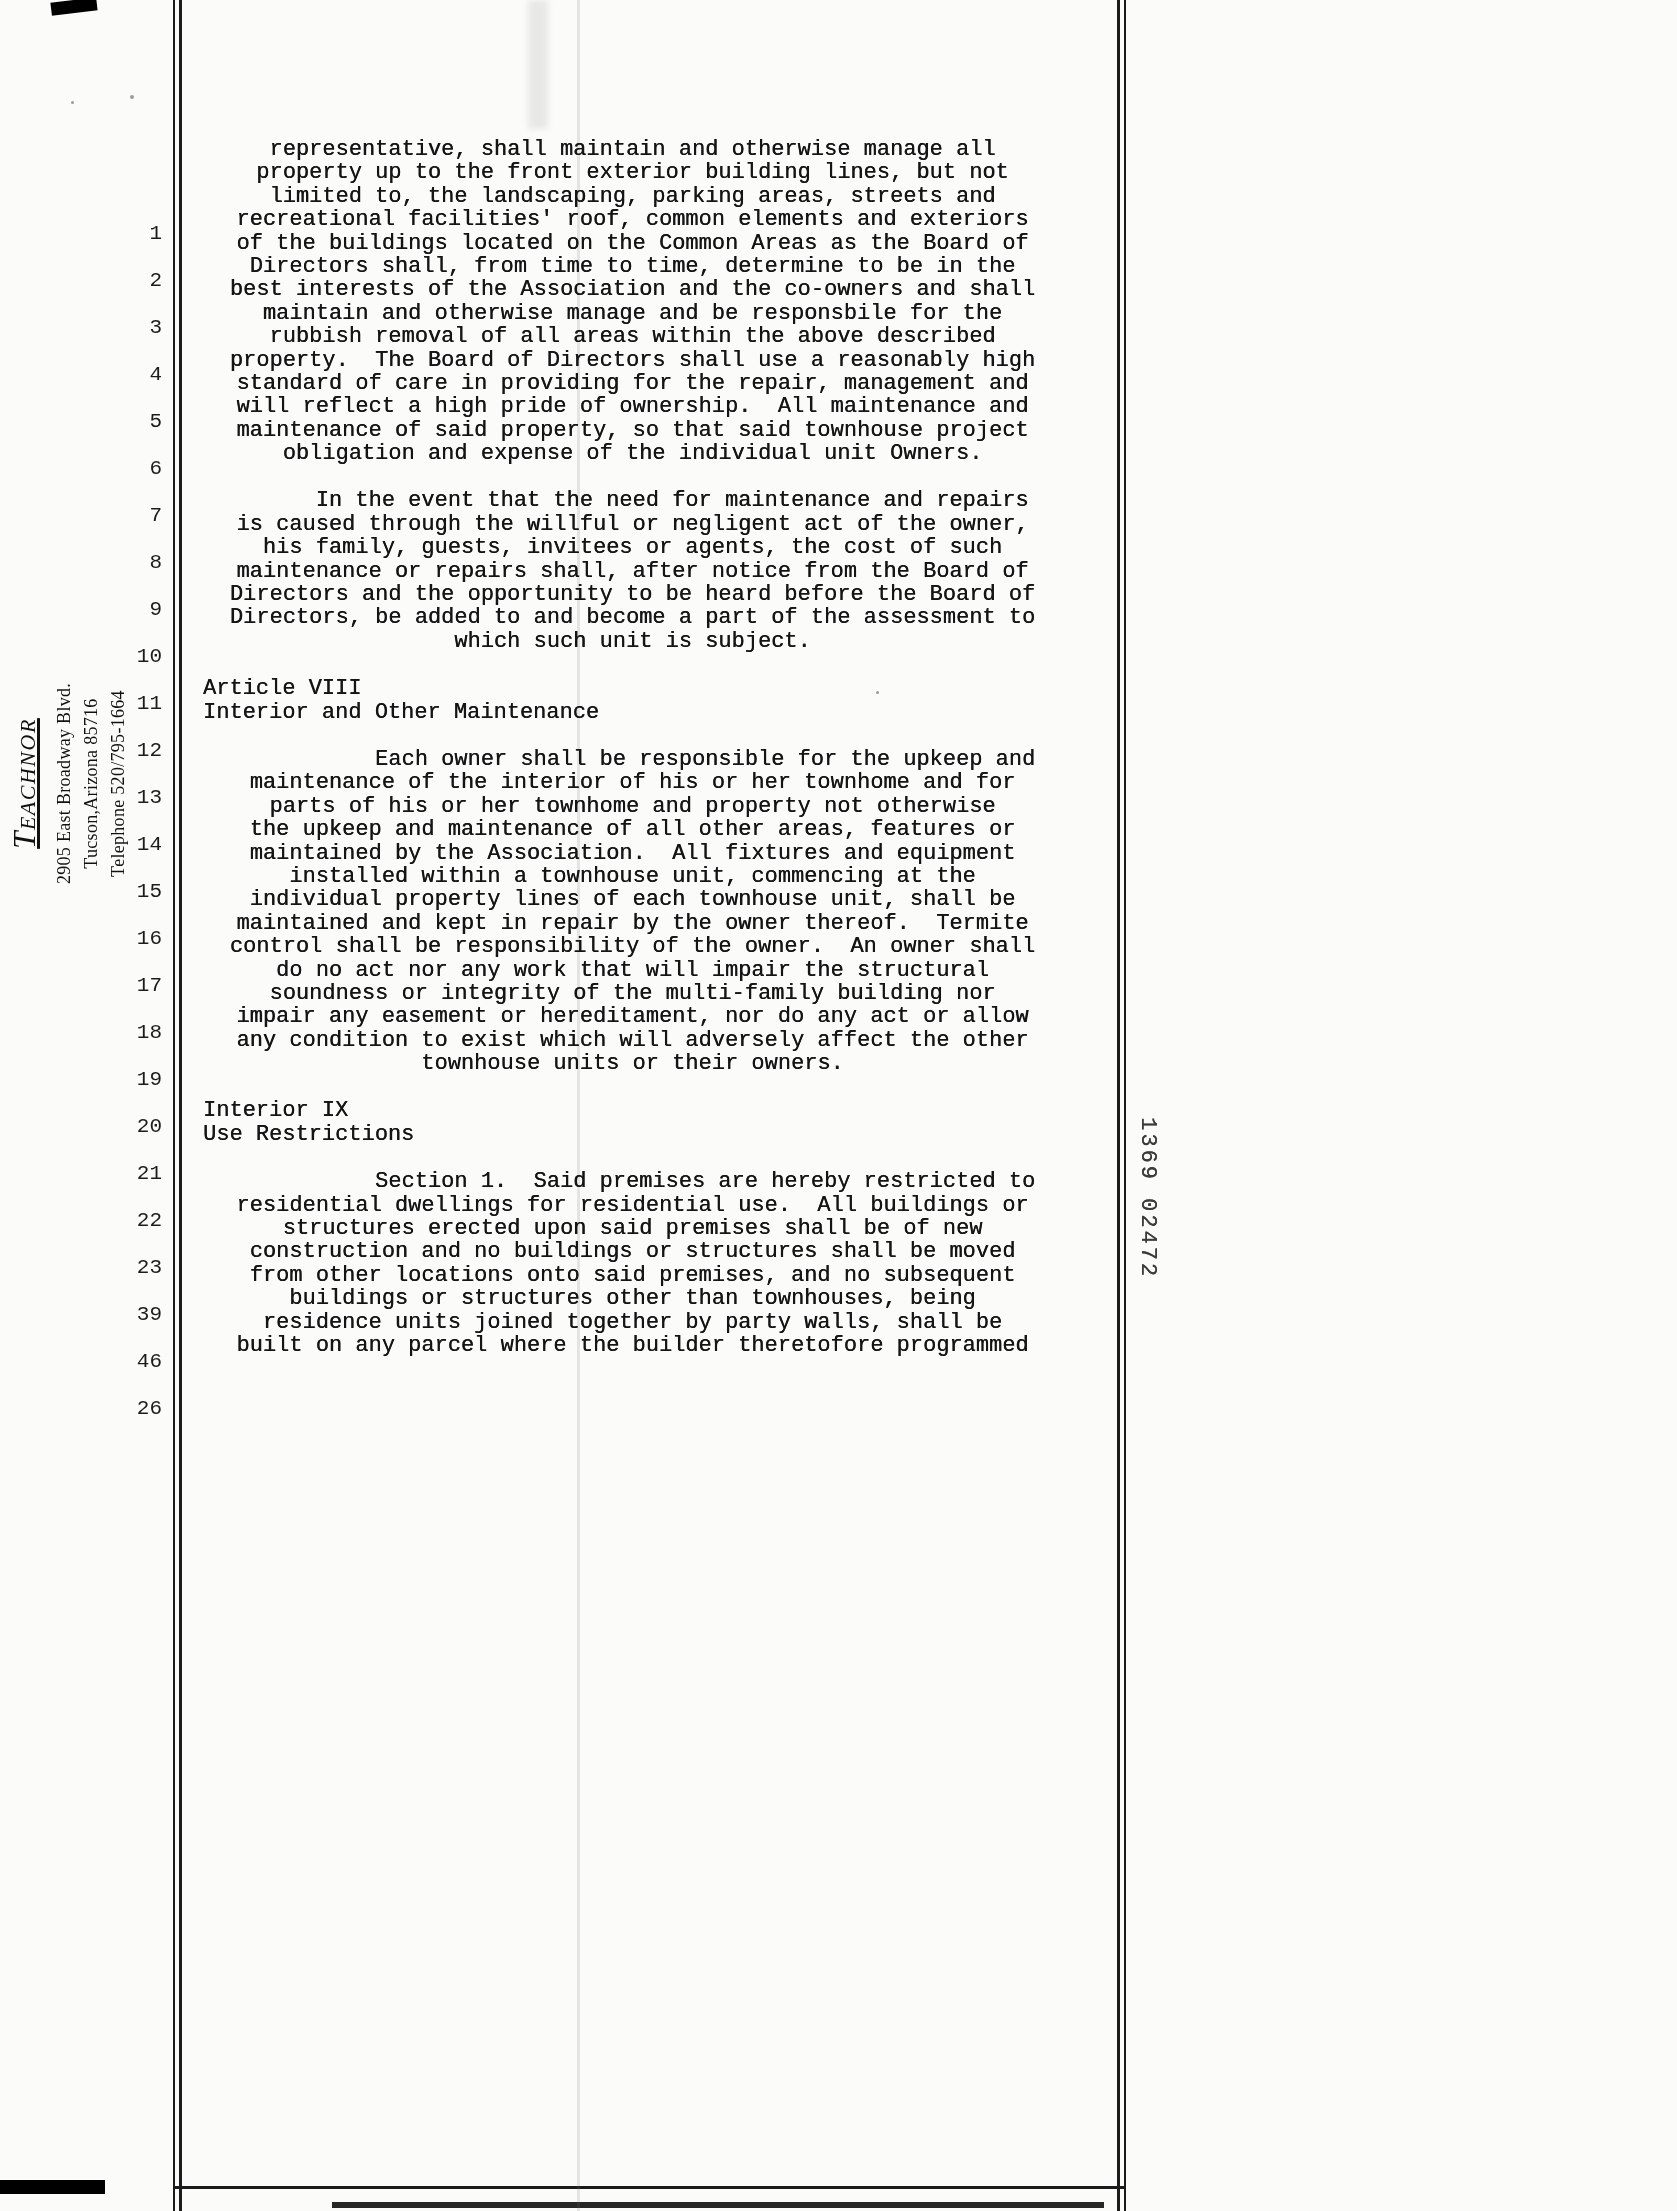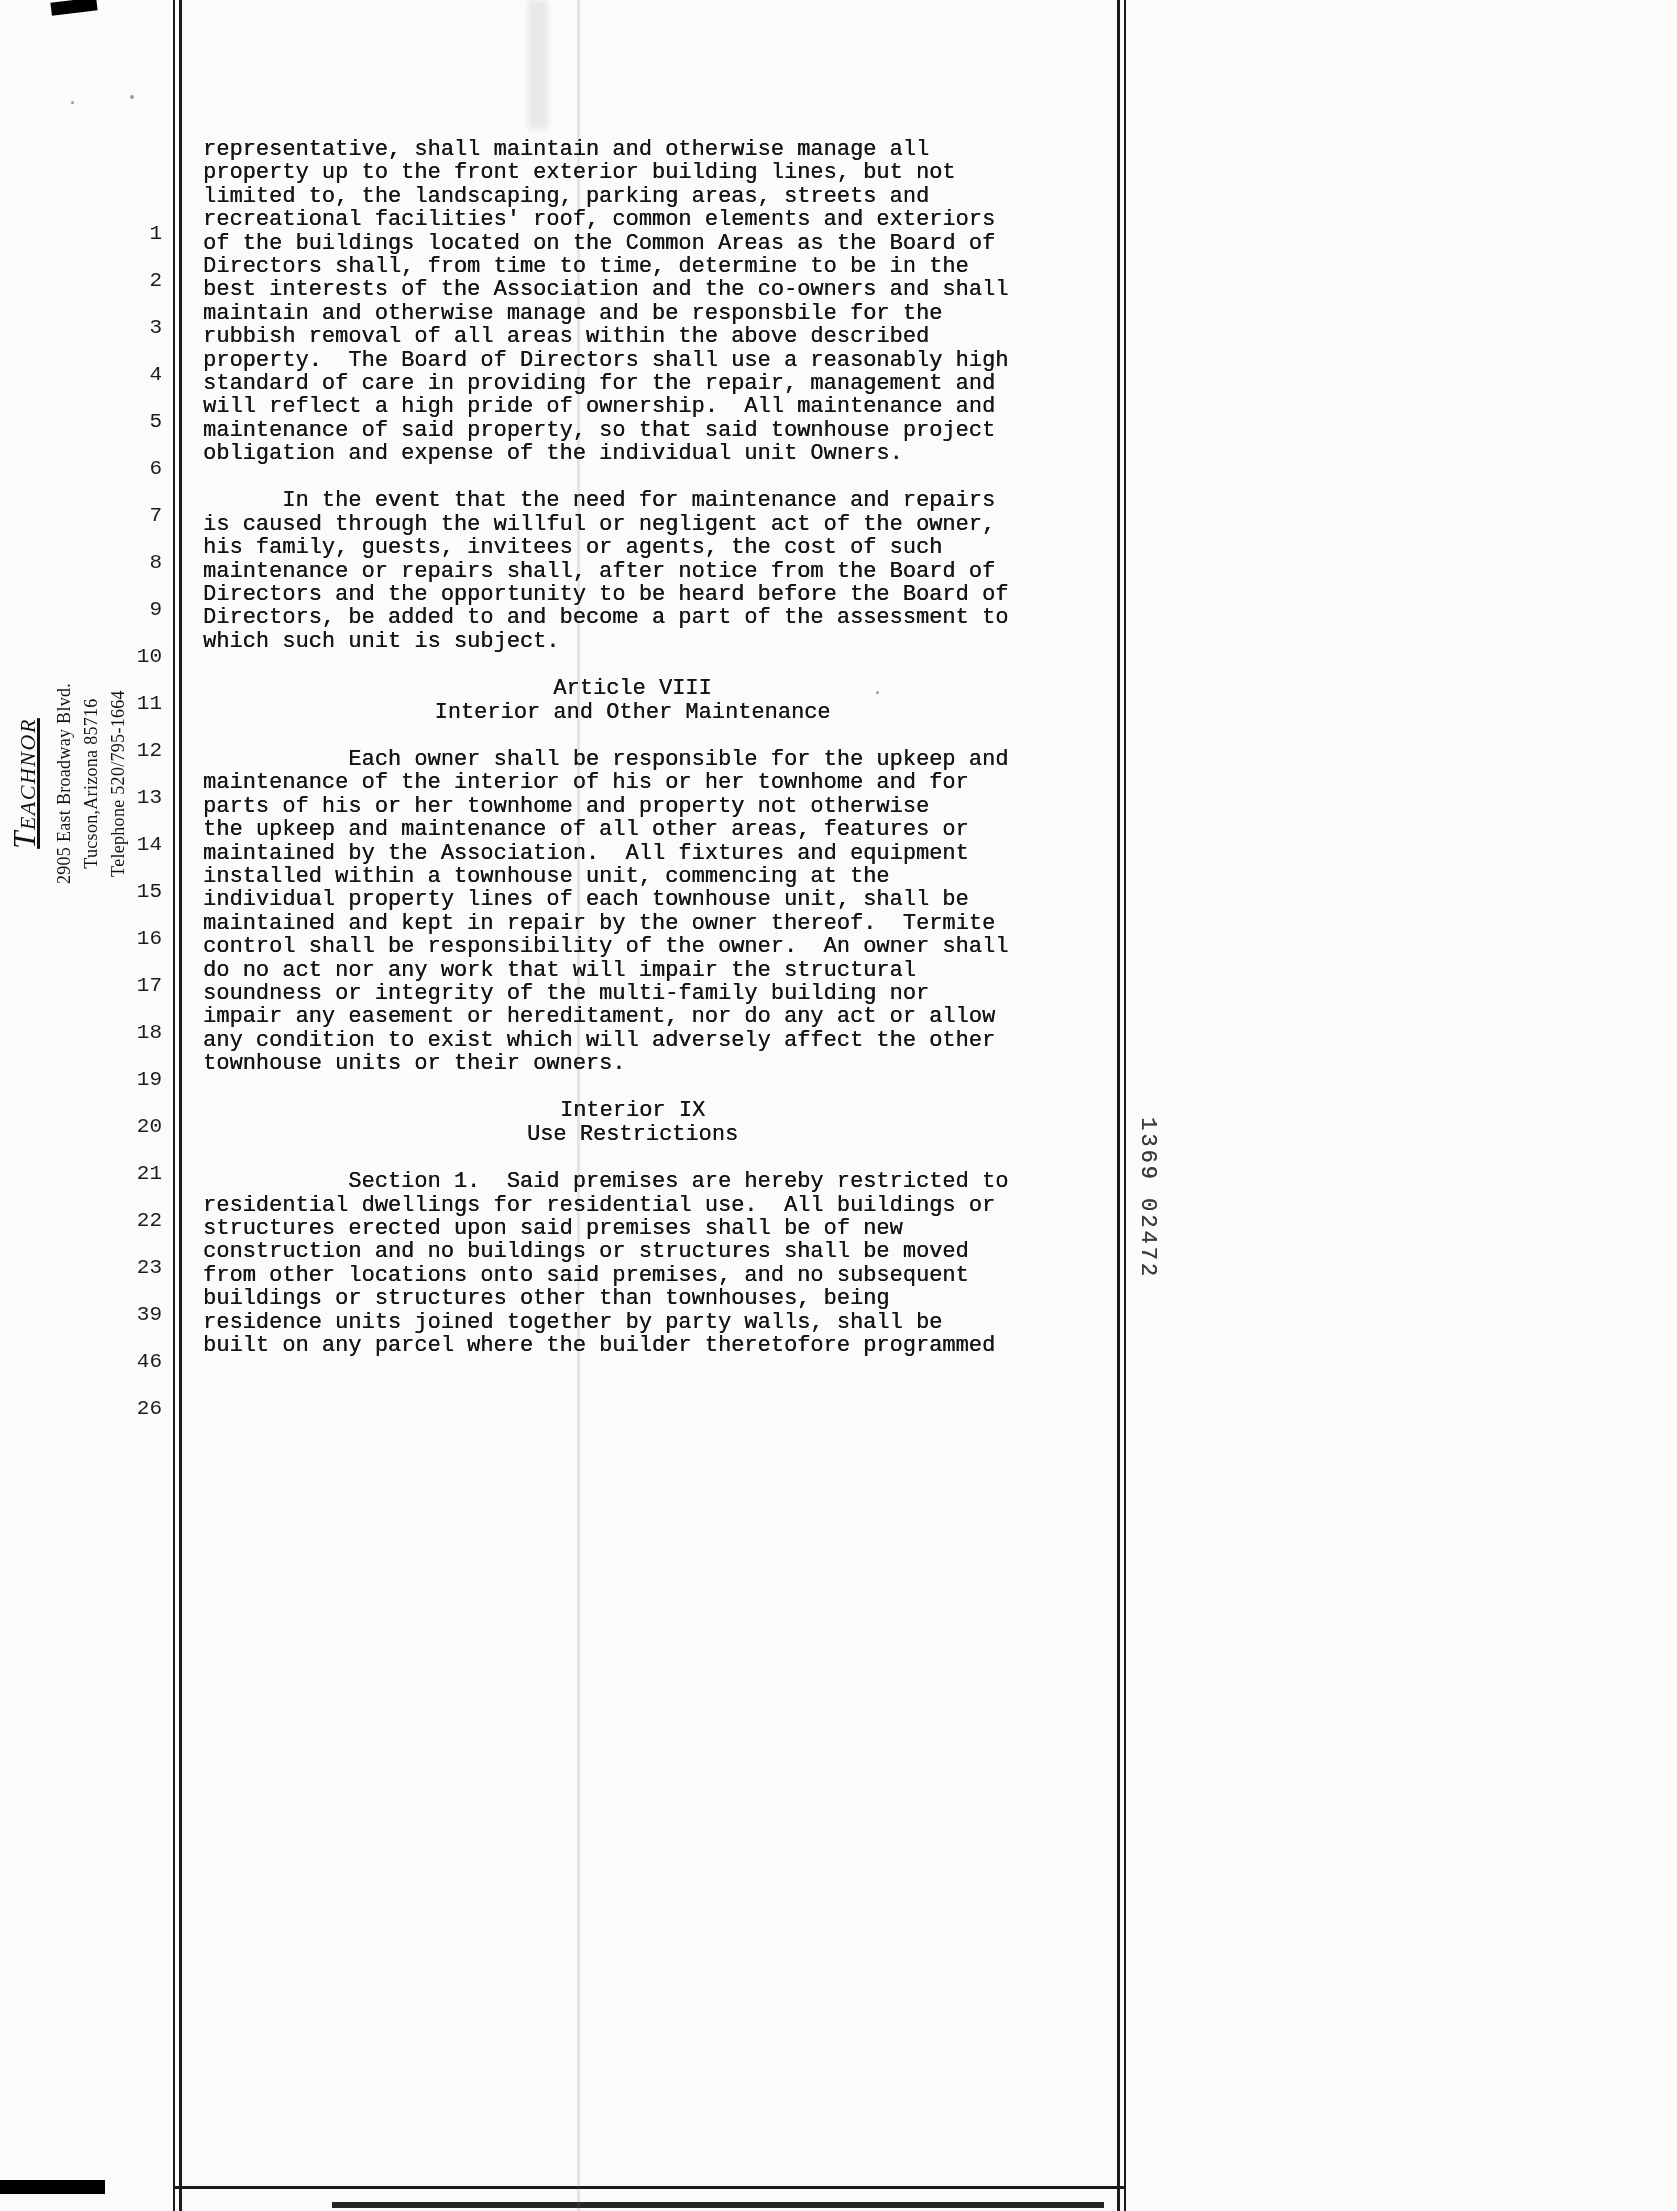--- a/index.html
+++ b/index.html
@@ -34,23 +34,23 @@
     font-size:21px;color:#1c1c1c;
     font-family:"Liberation Mono","DejaVu Sans Mono",monospace;
   }
 
   
   .document-body{
     position:absolute;left:203px;top:138px;width:859px;
     font-size:22px;
     text-shadow:0.3px 0 0 currentColor;
   }
-  .block{margin:0 0 24px 0;}
+  .block{margin:0 0 24px 0;text-align:center;}
   .line{height:23.4px;line-height:23.4px;white-space:pre;}
-  .block.heading{text-align:center;margin-top:16px;}
+  .block.heading{text-align:left;margin-top:16px;}
 
   
   .letterhead{
     position:absolute;left:-84px;top:721px;width:307px;
     transform:rotate(-90deg);transform-origin:center;
     text-align:center;
     font-family:"Liberation Serif","DejaVu Serif",serif;
     color:#111;
   }
   .firm-name{

